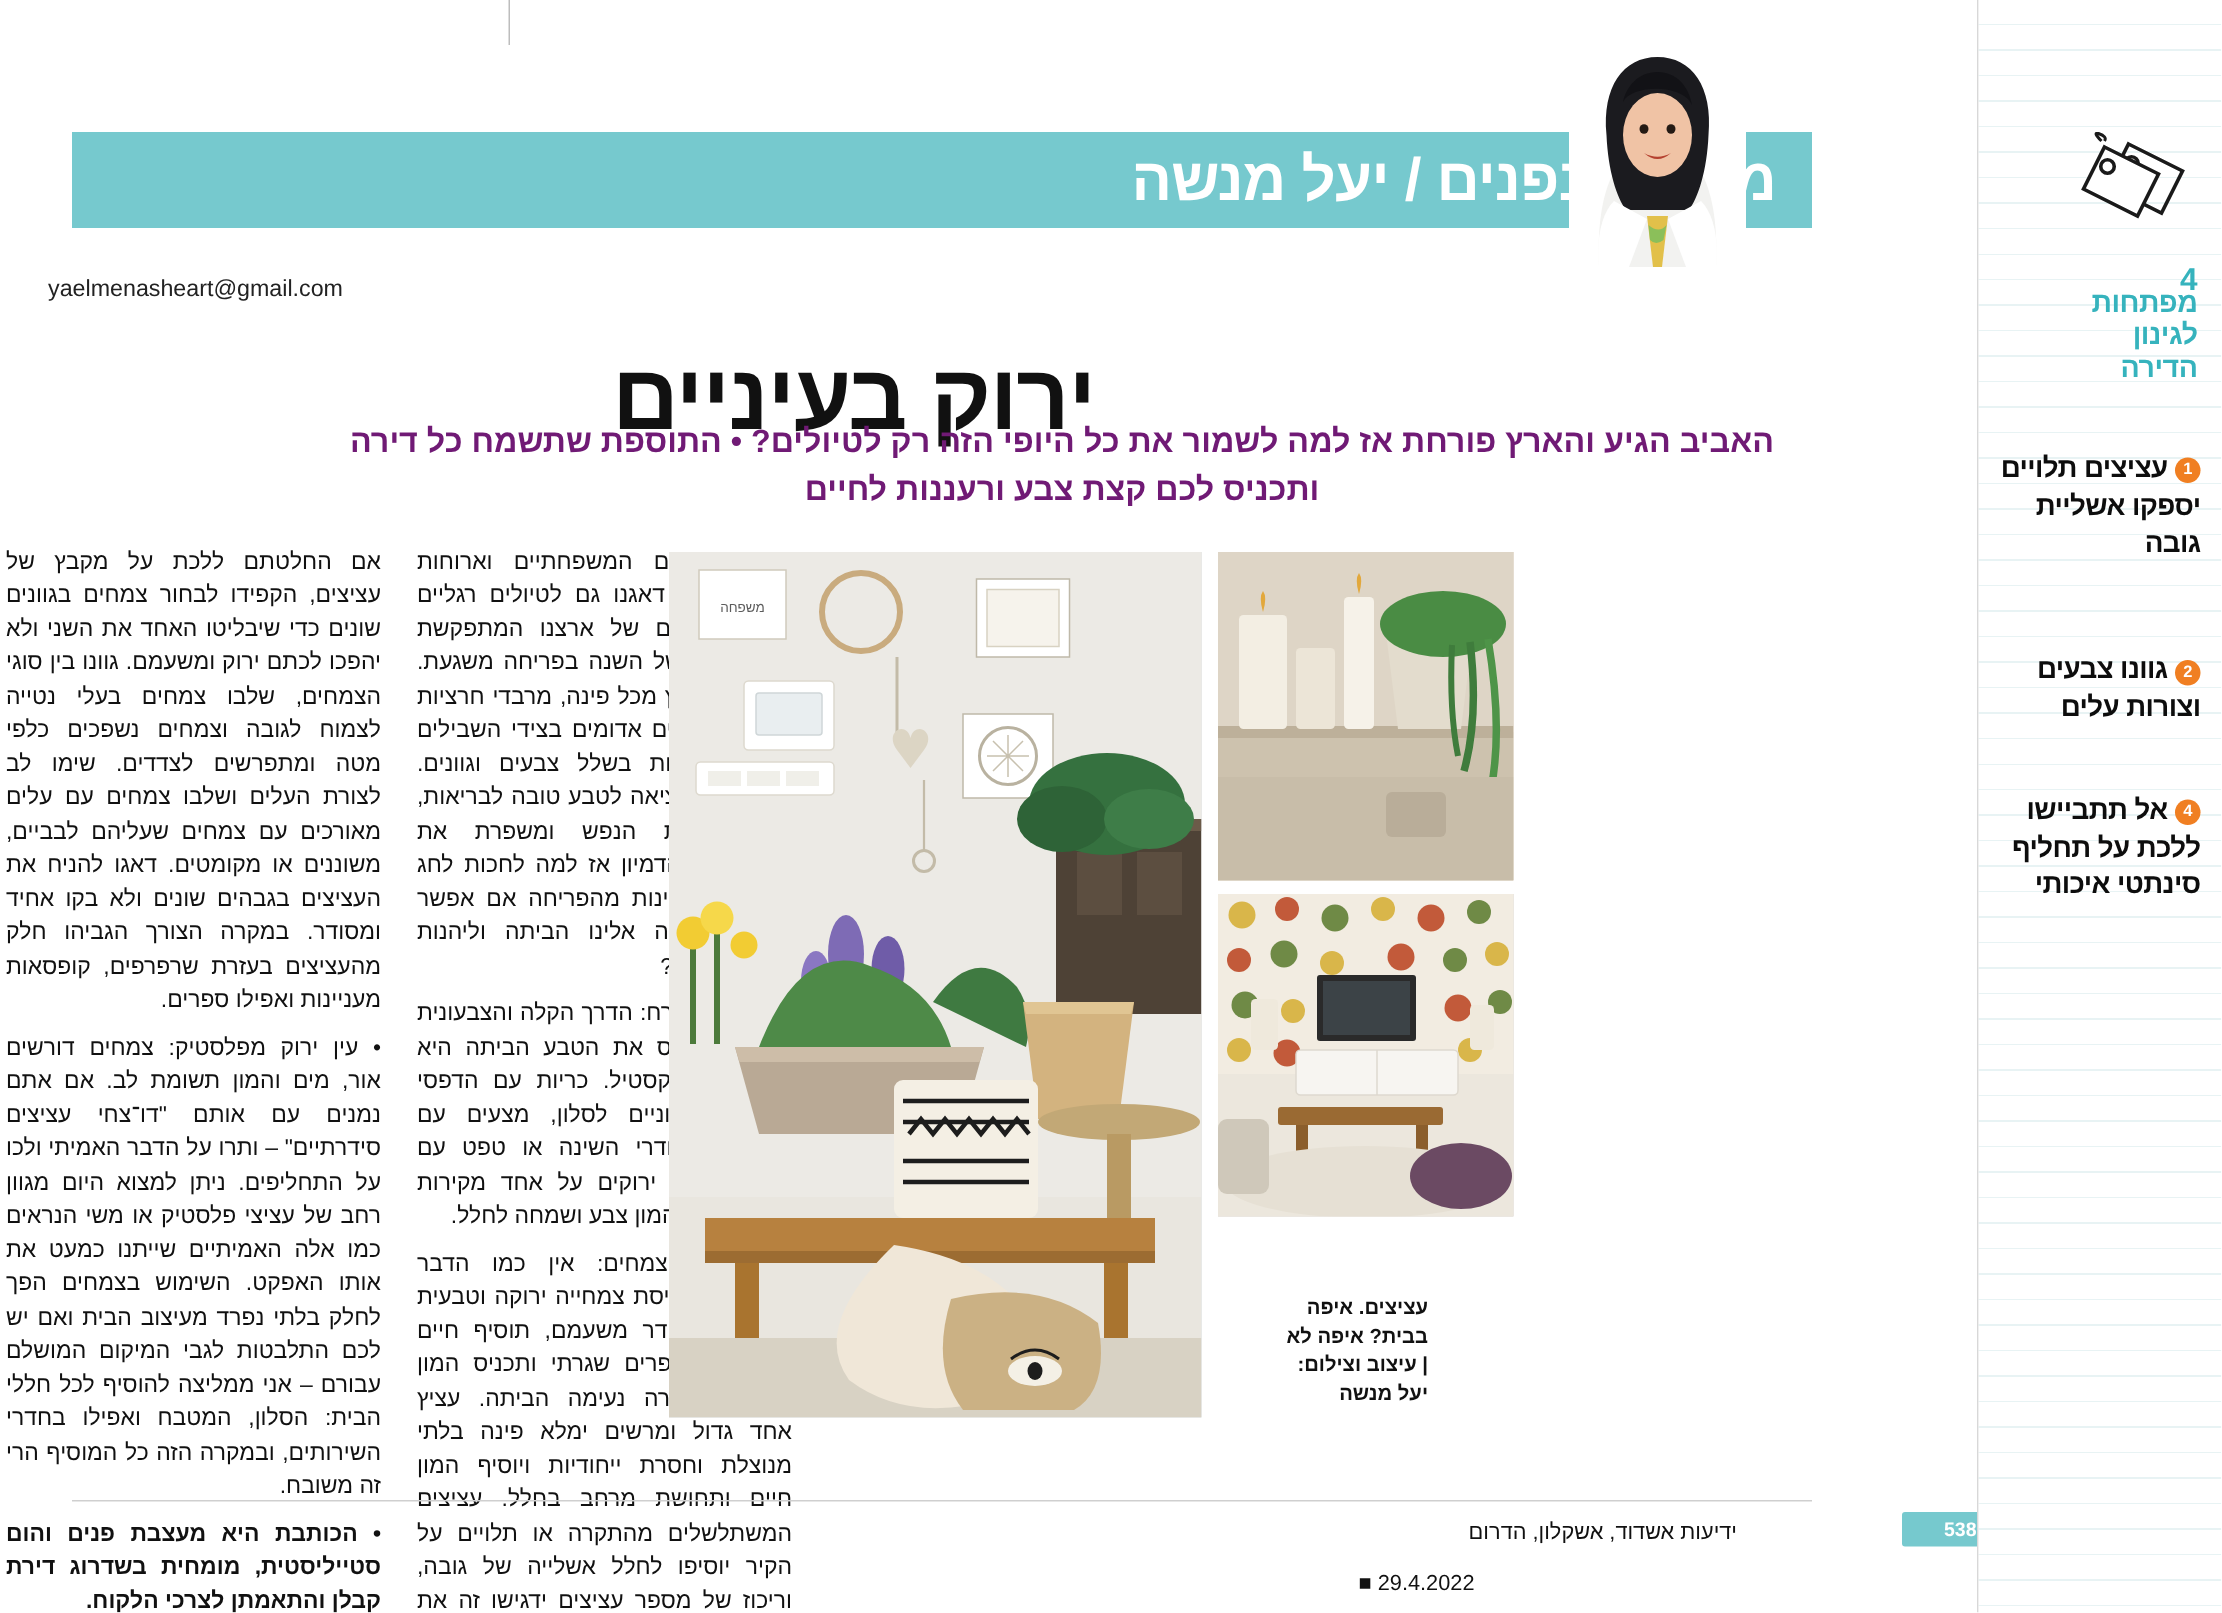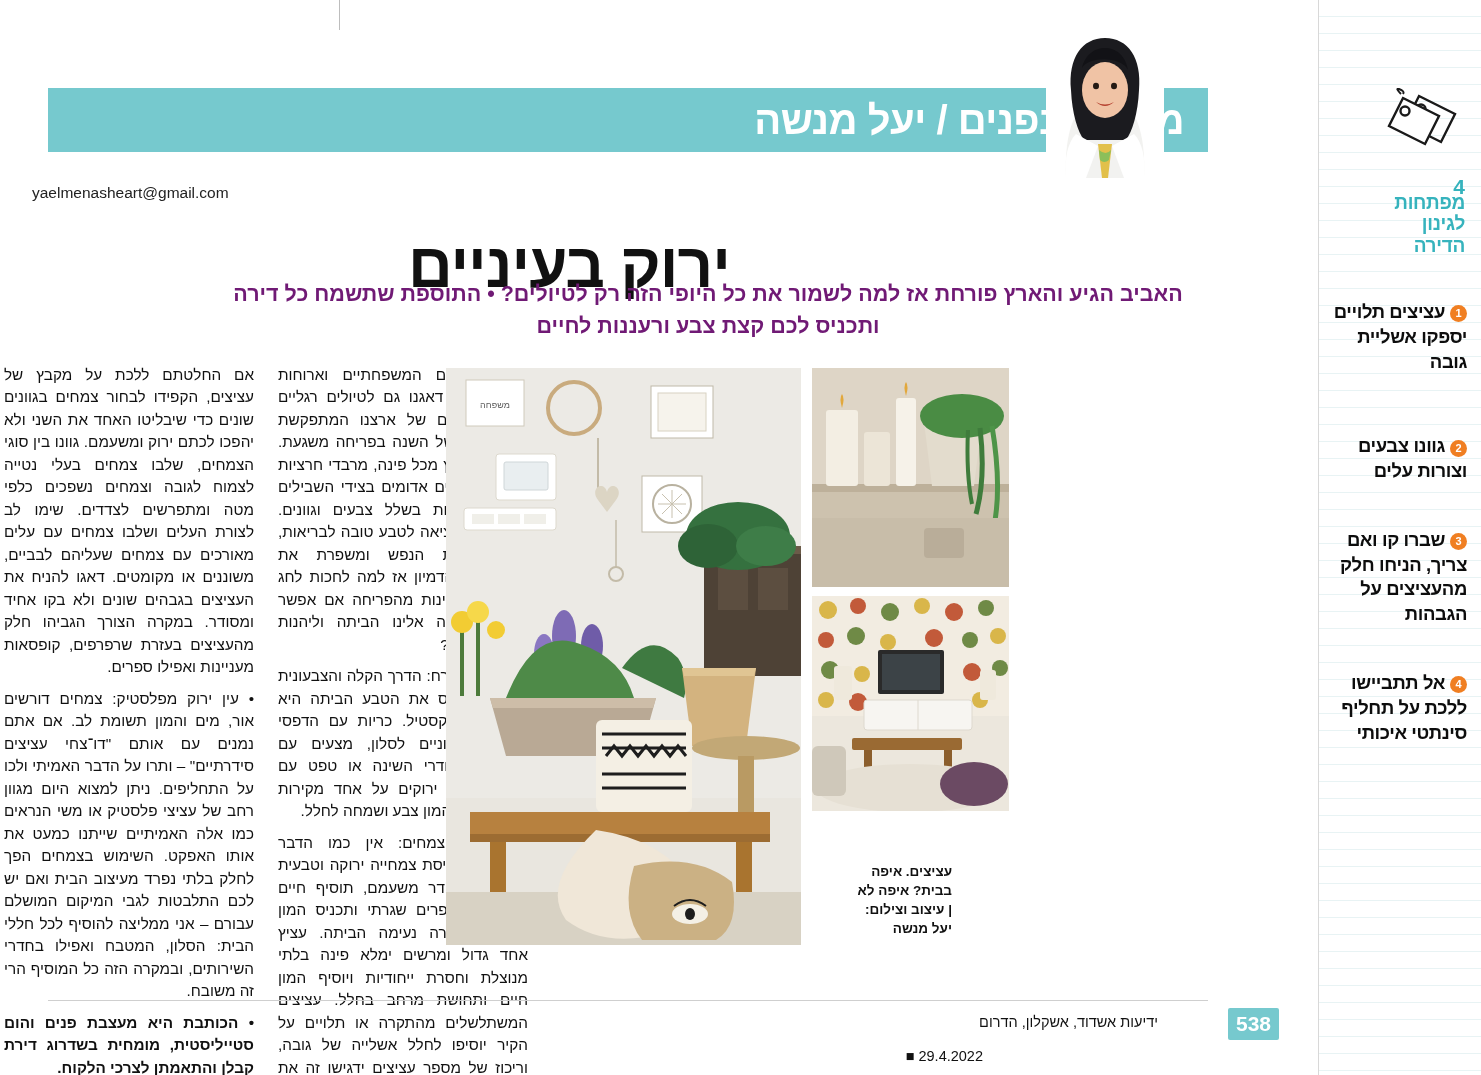--- a/index.html
+++ b/index.html
@@ -126,23 +126,23 @@
   }
   .footer-text {
     position:absolute; right:160px; top:1014px;
     font-size:14.5px; color:#111;
   }
   .footer-date {
     position:absolute; right:335px; top:1048px;
     font-size:14.5px; color:#111; direction:ltr;
   }
   .folio {
-    position:absolute; left:1228px; top:1008px;
-    background:#76c9ce; color:#fff; font-size:21px; font-weight:bold;
-    padding:4px 8px; border-radius:2px;
+    position:absolute; left:1268px; top:1008px;
+    background:#76c9ce; color:#fff; font-size:13px; font-weight:bold;
+    padding:4px 28px; border-radius:2px;
   }
 </style>
 </head>
 <body>
 
 <div class="page">
 
   <div class="top-rule"></div>
 
   <div class="content">
@@ -369,21 +369,18 @@
     </div>
 
     <div class="side-list">
       <div class="side-item">
         <div><span class="bullet">1</span><span class="txt">עציצים תלויים יספקו אשליית גובה</span></div>
       </div>
       <div class="side-item" style="margin-top:60px">
         <div><span class="bullet">2</span><span class="txt">גוונו צבעים וצורות עלים</span></div>
       </div>
       <div class="side-item" style="margin-top:44px">
-        <div><span class="bullet">3</span><span class="txt">שברו קו ואם צריך, הניחו חלק מהעציצים על הגבהות</span></div>
-      </div>
-      <div class="side-item" style="margin-top:44px">
         <div><span class="bullet">4</span><span class="txt">אל תתביישו ללכת על תחליף סינתטי איכותי</span></div>
       </div>
     </div>
   </aside>
 
 </div>
 
 </body></html>

